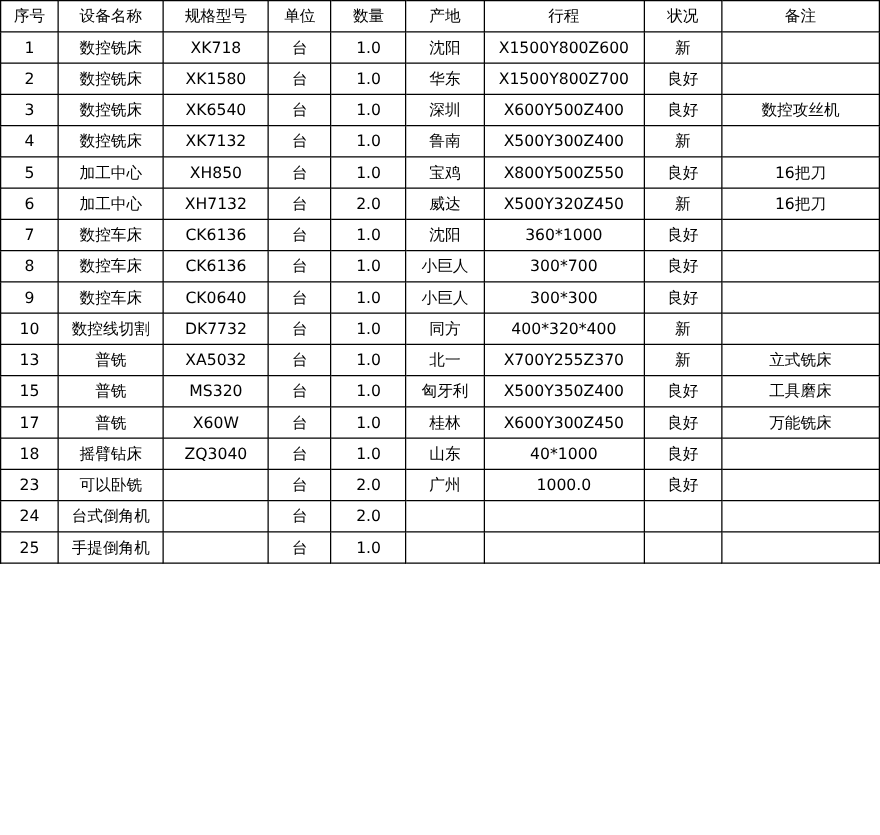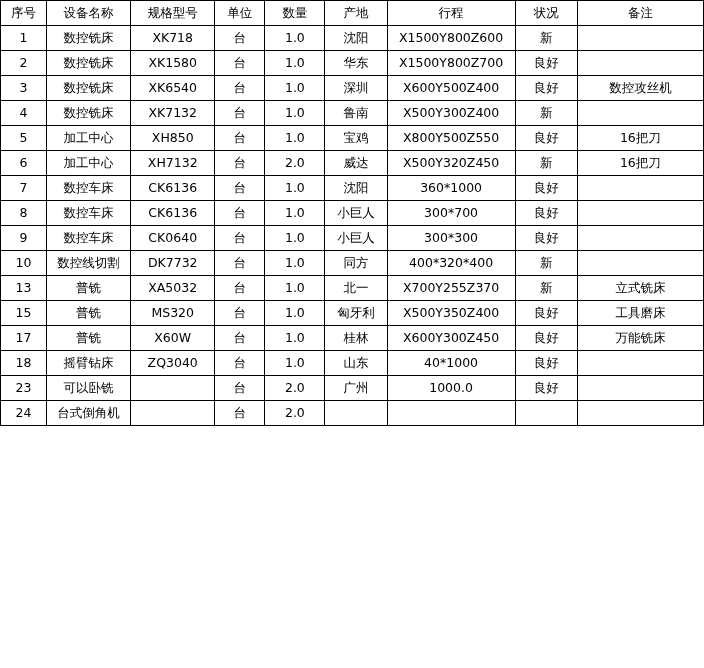--- a/index.html
+++ b/index.html
@@ -245,14 +245,25 @@
         <td>24</td>
         <td>台式倒角机</td>
         <td></td>
         <td>台</td>
         <td>2.0</td>
         <td></td>
         <td></td>
         <td></td>
         <td></td>
       </tr>
+      <tr class="tall">
+        <td>25</td>
+        <td>手提倒角机</td>
+        <td></td>
+        <td>台</td>
+        <td>1.0</td>
+        <td></td>
+        <td></td>
+        <td></td>
+        <td></td>
+      </tr>
     </tbody>
 </table>
 
 </body></html>

